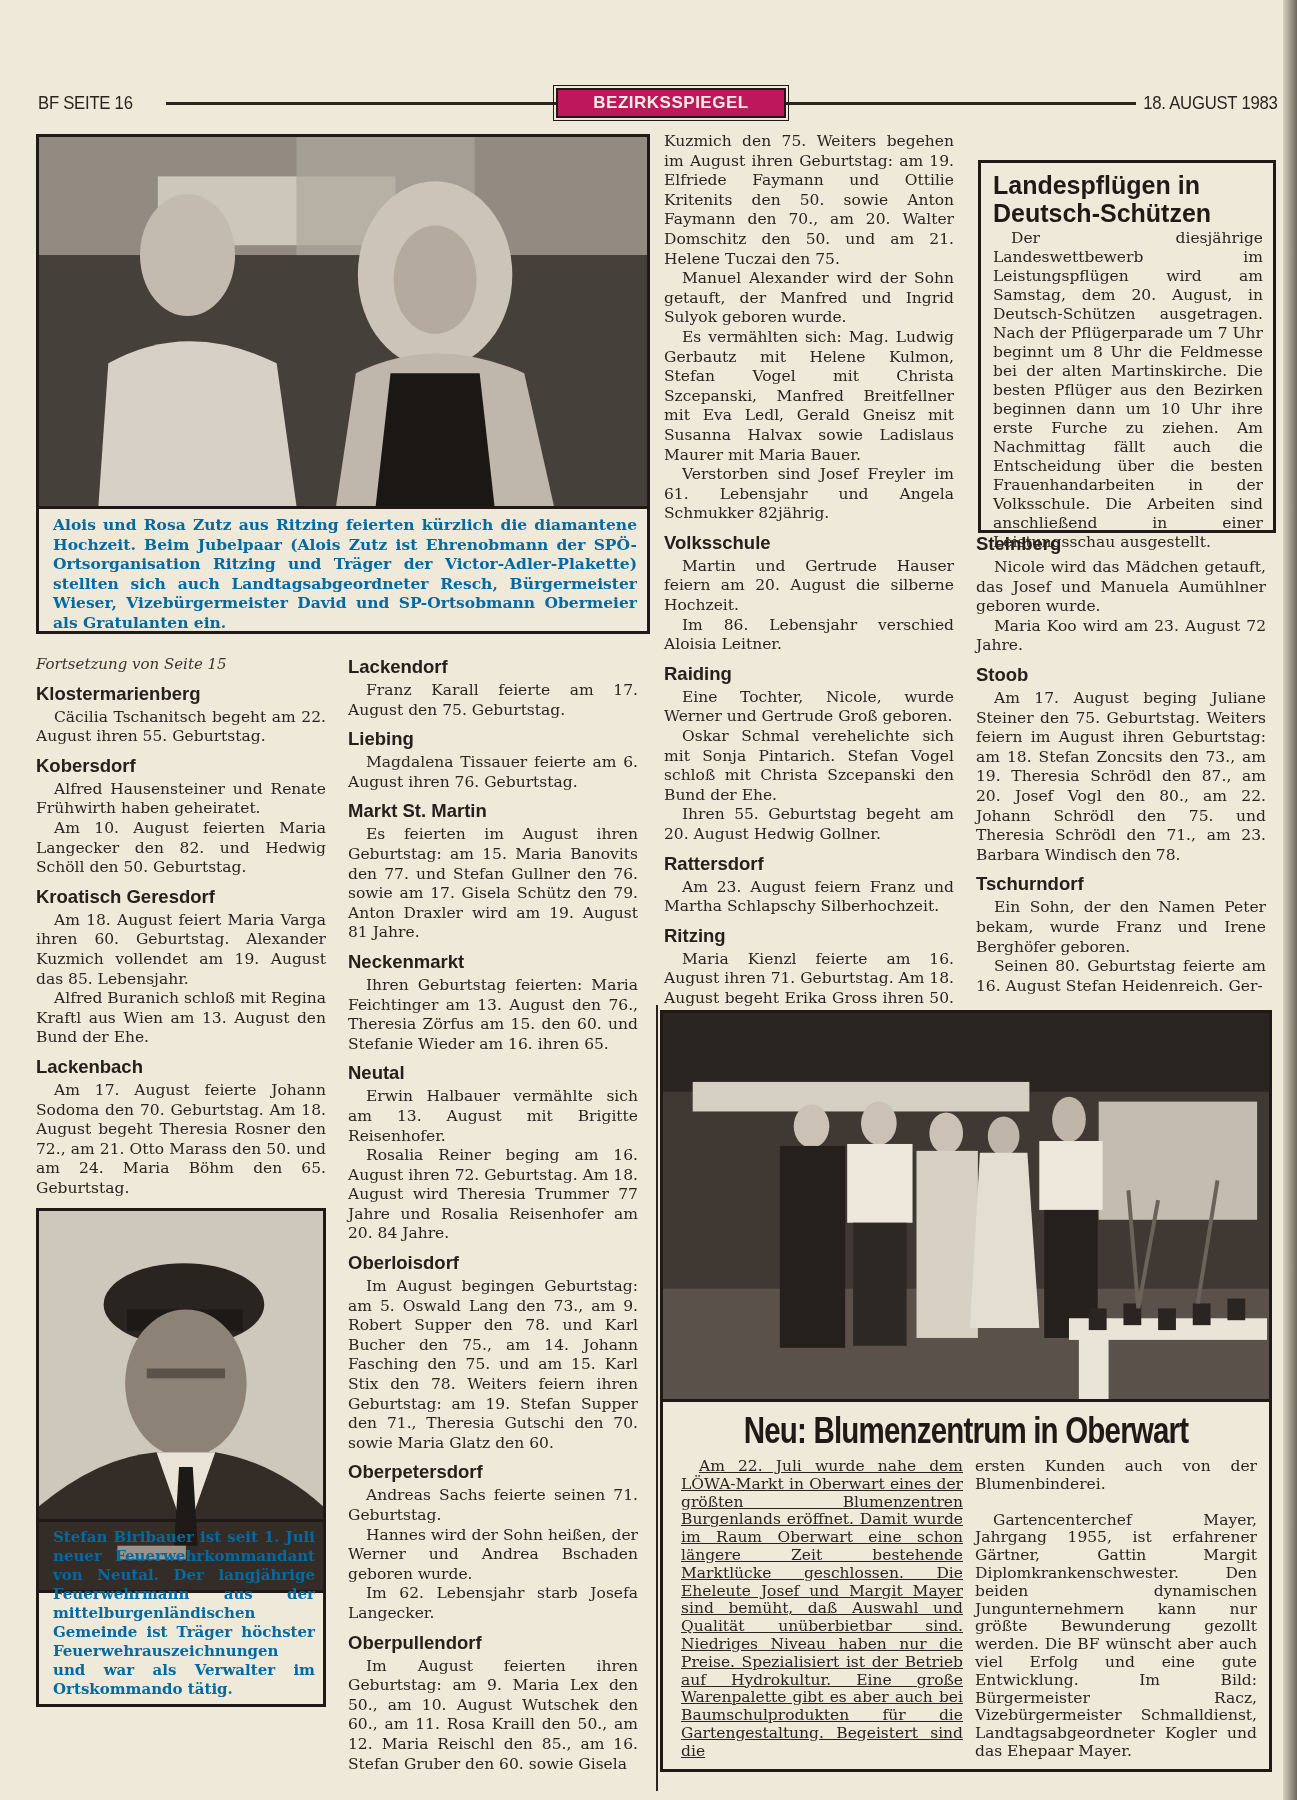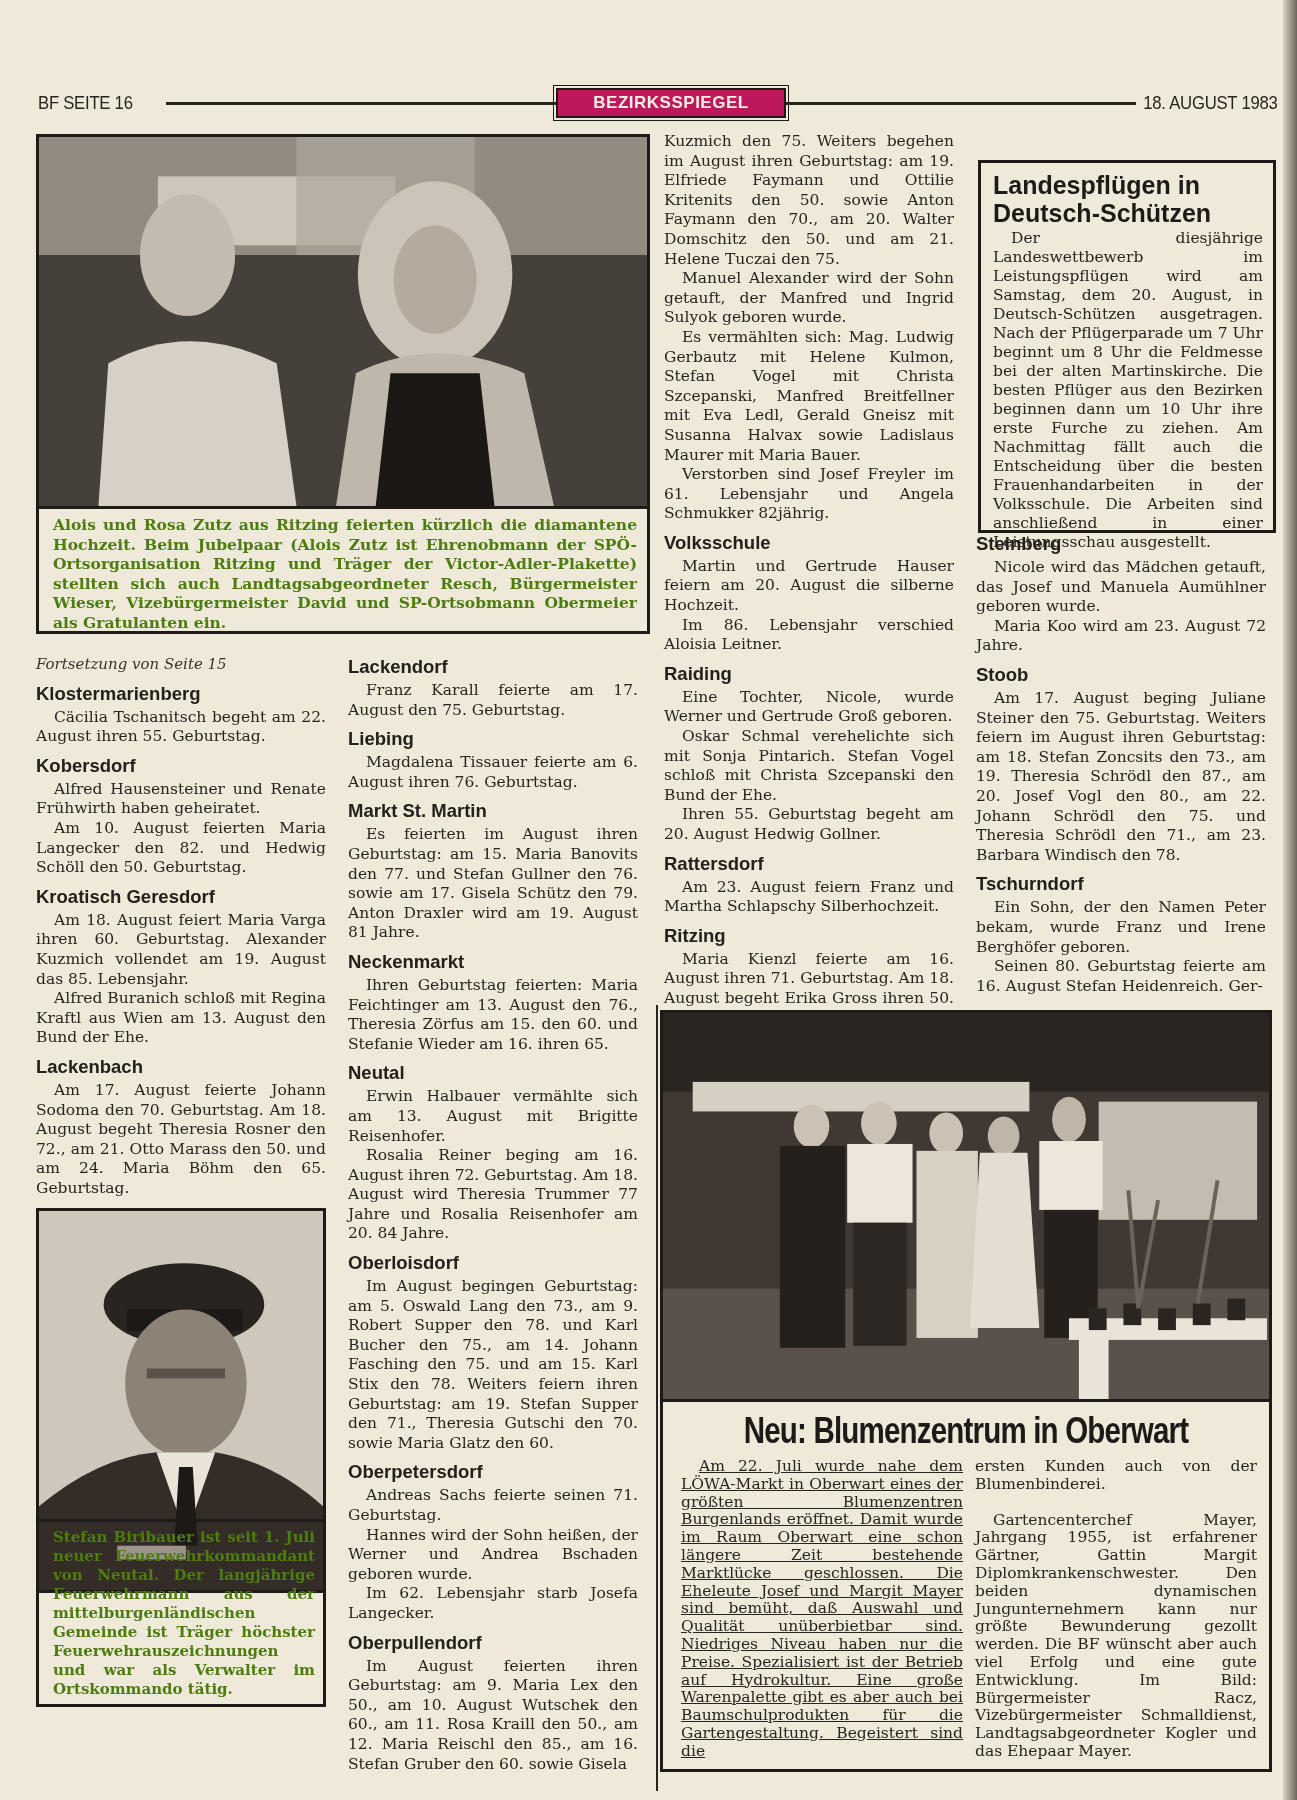--- a/index.html
+++ b/index.html
@@ -33,21 +33,21 @@
     letter-spacing: 0.5px;
   }
 
   
   .photo { position: absolute; overflow: hidden; background: #5a514a; }
   .photo svg { width: 100%; height: 100%; display: block; }
   .boxed { border: 3px solid #1f1a17; box-sizing: border-box; }
 
   .caption {
     position: absolute; font-weight: bold; font-size: 15.5px; line-height: 19.5px;
-    text-align: justify; color: #4d7c0f;
+    text-align: justify; color: #0369a1;
   }
 
   .col { position: absolute; width: 290px; font-size: 15.5px; line-height: 19.6px; }
   .col p { margin: 0; text-indent: 18px; text-align: justify; }
   .col h3 {
     margin: 8px 0 3px 0;
     font-family: "Liberation Sans", "DejaVu Sans", sans-serif;
     font-size: 18.5px; font-weight: bold; color: #24201c; line-height: 22px;
   }
   .kicker { font-style: italic; font-size: 15px; margin-bottom: 6px; color: #3a332c; }

